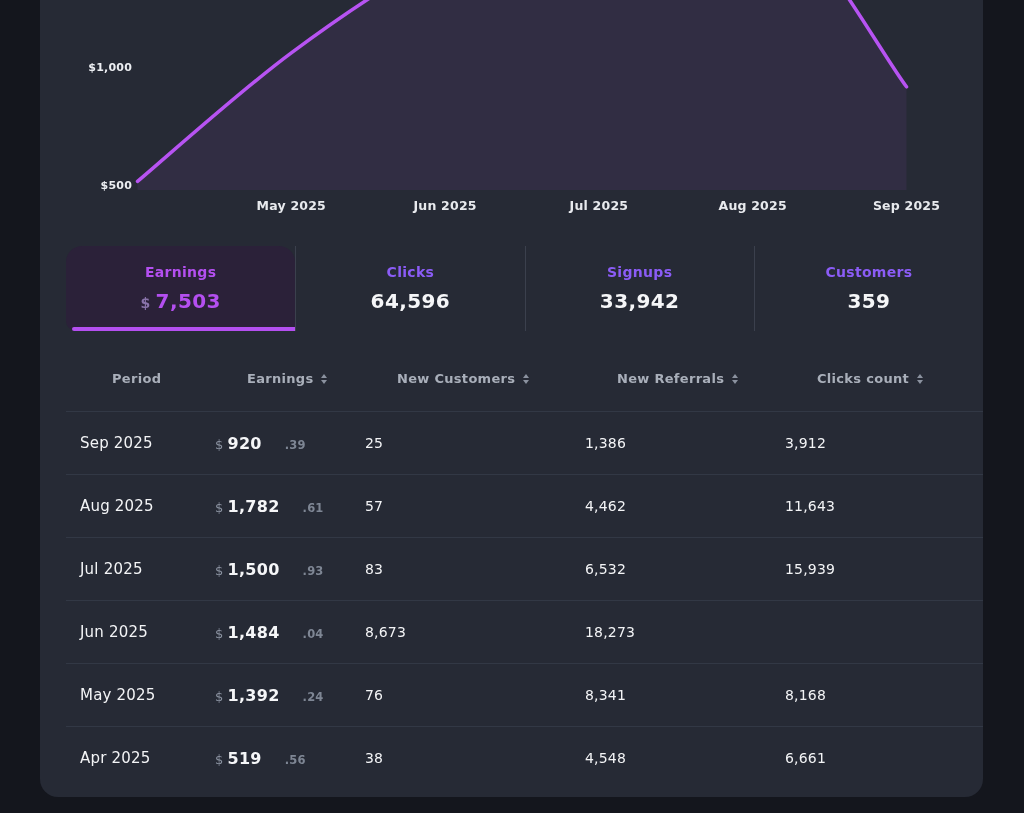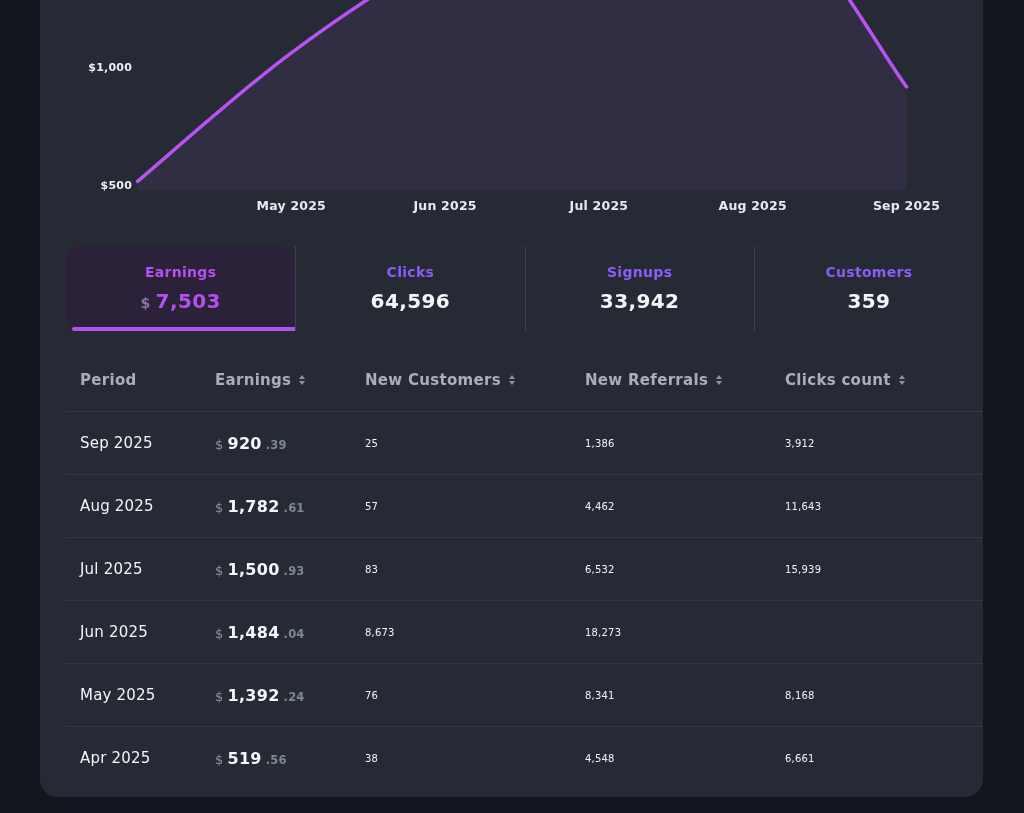--- a/index.html
+++ b/index.html
@@ -56,35 +56,35 @@
   }
   .card.active .underline { display:block; }
 
   
   .table { position:absolute; left:66px; top:355px; width:917px; }
   .thead {
     display:grid; grid-template-columns:135px 150px 220px 200px auto;
     padding-left:14px; height:56px; align-items:flex-start; padding-top:16px;
   }
   .th { display:inline-flex; align-items:center; gap:8px;
-    font-size:15px; font-weight:700; color:#a9afba; letter-spacing:.3px; }
+    font-size:13px; font-weight:700; color:#a9afba; letter-spacing:.3px;margin-left:32px; }
   .sort { display:inline-flex; flex-direction:column; gap:2px; }
   .sort .tri-up   { width:0; height:0; border-left:3.5px solid transparent; border-right:3.5px solid transparent; border-bottom:4px solid #8b92a0; }
   .sort .tri-down { width:0; height:0; border-left:3.5px solid transparent; border-right:3.5px solid transparent; border-top:4px solid #8b92a0; }
   .row {
     display:grid; grid-template-columns:135px 150px 220px 200px auto;
     padding-left:14px; height:63px; align-items:center;
     border-top:1px solid #323845;
   }
   .cell { font-size:15px; font-weight:500; color:#f3f4f6; letter-spacing:.2px; }
-  .cell.num { font-size:10px; }
+  .cell.num { font-size:14px; }
   .money { display:inline-flex; align-items:baseline; gap:4px; }
   .money .cur   { font-size:13px; font-weight:500; color:#8b93a1; }
   .money .int   { font-size:16px; font-weight:700; color:#f5f6f8; letter-spacing:.3px; }
-  .money .cents { font-size:11.5px; font-weight:700; color:#7e8694; }
+  .money .cents { font-size:11.5px; font-weight:700; color:#7e8694;margin-left:19px; }
 </style>
 </head>
 <body>
 
 <div class="page">
   <div class="panel"></div>
 
   <svg class="chart-svg" viewBox="0 0 1024 813" xmlns="http://www.w3.org/2000/svg">
     <path id="chart-area" d="M 137.5 181.4 C 163.1 160.0, 240.0 90.8, 291.3 52.8 C 342.6 14.9, 393.8 -20.0, 445.1 -46.2 C 496.4 -72.5, 547.6 -93.0, 598.9 -104.7 C 650.2 -116.5, 701.4 -148.6, 752.7 -116.7 C 804.0 -84.8, 880.9 52.9, 906.5 86.8 L 906.5 190 L 137.5 190 Z" fill="rgba(183,83,242,0.08)" stroke="none"></path>
     <path id="chart-line" d="M 137.5 181.4 C 163.1 160.0, 240.0 90.8, 291.3 52.8 C 342.6 14.9, 393.8 -20.0, 445.1 -46.2 C 496.4 -72.5, 547.6 -93.0, 598.9 -104.7 C 650.2 -116.5, 701.4 -148.6, 752.7 -116.7 C 804.0 -84.8, 880.9 52.9, 906.5 86.8" fill="none" stroke="#b753f2" stroke-width="3.5" stroke-linecap="round" stroke-linejoin="round"></path>

